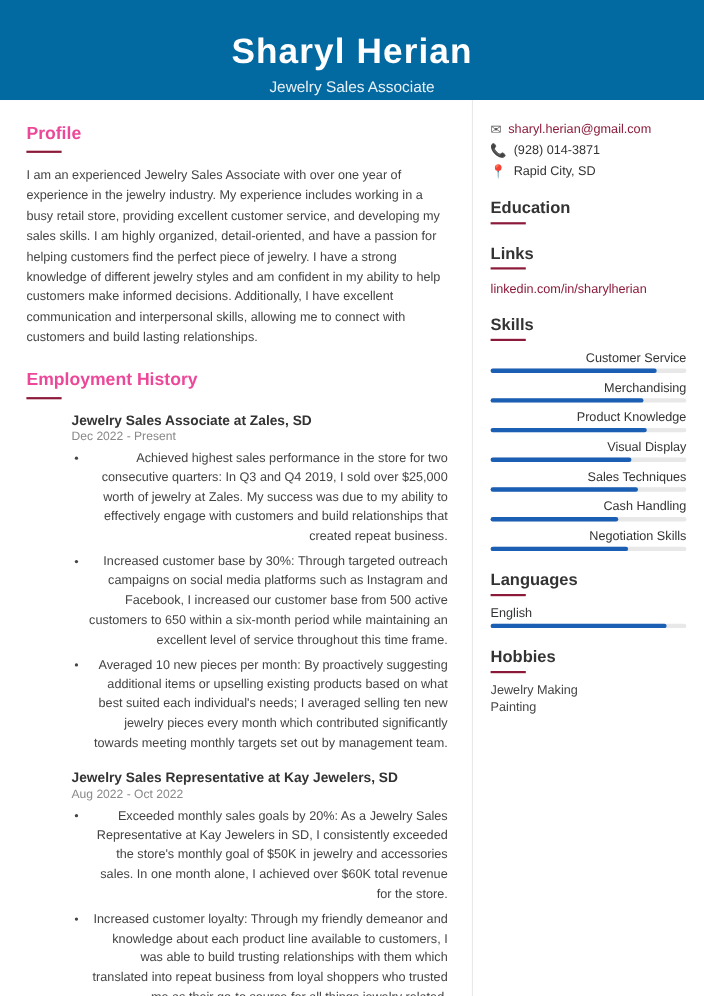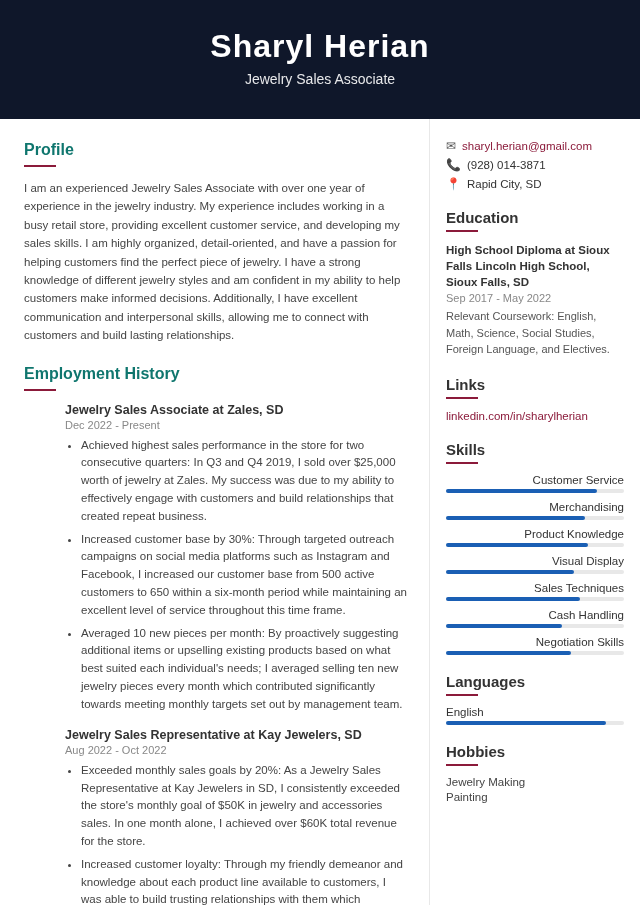--- a/index.html
+++ b/index.html
@@ -1,52 +1,52 @@
 <!DOCTYPE html>
 <html><head>
   <meta charset="utf-8">
   <style>
     * { margin: 0; padding: 0; box-sizing: border-box; }
     body { font-family: 'Arial', sans-serif; background: #f5f5f5; width: 640px; min-height: 905px; font-size: 12px; color: #333; }
 
     .header {
-      background: #0f172a;
+      background: #0369a1;
       color: white;
       text-align: center;
-      padding: 28px 20px 32px;
+      padding: 28px 20px 4px;
     }
     .header h1 { font-size: 32px; font-weight: bold; letter-spacing: 1px; }
     .header .subtitle { font-size: 14px; margin-top: 6px; font-weight: 400; opacity: 0.9; }
 
     .container { display: flex; background: #fff; }
 
     .main { flex: 1; padding: 22px 22px 22px 24px; border-right: 1px solid #e8e8e8; }
     .sidebar { width: 210px; padding: 20px 16px; background: #fff; }
 
     .section-title {
       font-size: 16px;
       font-weight: bold;
-      color: #0f766e;
+      color: #ec4899;
       margin-bottom: 6px;
       margin-top: 0;
     }
     .section-divider {
       border: none;
       border-top: 2px solid #8B1A3A;
       width: 32px;
       margin-bottom: 12px;
       margin-top: 2px;
     }
     .main-section { margin-bottom: 20px; }
 
     .profile-text { font-size: 11.5px; line-height: 1.6; color: #444; }
 
     .job-title { font-weight: bold; font-size: 12.5px; color: #333; margin-bottom: 2px; }
     .job-dates { font-size: 11px; color: #888; margin-bottom: 6px; }
-    .job-bullets { list-style: disc; padding-left: 16px; }
+    .job-bullets { list-style: disc; padding-left: 16px; text-align: right; }
     .job-bullets li { font-size: 11.5px; line-height: 1.55; color: #444; margin-bottom: 5px; }
     .employment-entry { margin-bottom: 14px; margin-left: 41px; }
 
     
     .sidebar-section { margin-bottom: 18px; }
     .sidebar-section-title { font-size: 15px; font-weight: bold; color: #333; margin-bottom: 4px; }
     .sidebar-divider { border: none; border-top: 2px solid #8B1A3A; width: 32px; margin-bottom: 10px; }
 
     .contact-item { display: flex; align-items: center; gap: 6px; font-size: 11.5px; color: #333; margin-bottom: 5px; }
     .contact-item a { color: #8B1A3A; text-decoration: none; }
@@ -128,25 +128,20 @@
       </div>
       <div class="contact-item">
         <span class="contact-icon">📍</span>
         <span>Rapid City, SD</span>
       </div>
     </div>
 
     <div class="sidebar-section">
       <h3 class="sidebar-section-title">Education</h3>
       <hr class="sidebar-divider">
-      <div>
-        <div class="edu-title">High School Diploma at Sioux Falls Lincoln High School, Sioux Falls, SD</div>
-        <div class="edu-dates">Sep 2017 - May 2022</div>
-        <div class="edu-coursework">Relevant Coursework: English, Math, Science, Social Studies, Foreign Language, and Electives.</div>
-      </div>
     </div>
 
     <div class="sidebar-section">
       <h3 class="sidebar-section-title">Links</h3>
       <hr class="sidebar-divider">
       <a href="#" class="link-item">linkedin.com/in/sharylherian</a>
     </div>
 
     <div class="sidebar-section">
       <h3 class="sidebar-section-title">Skills</h3>

